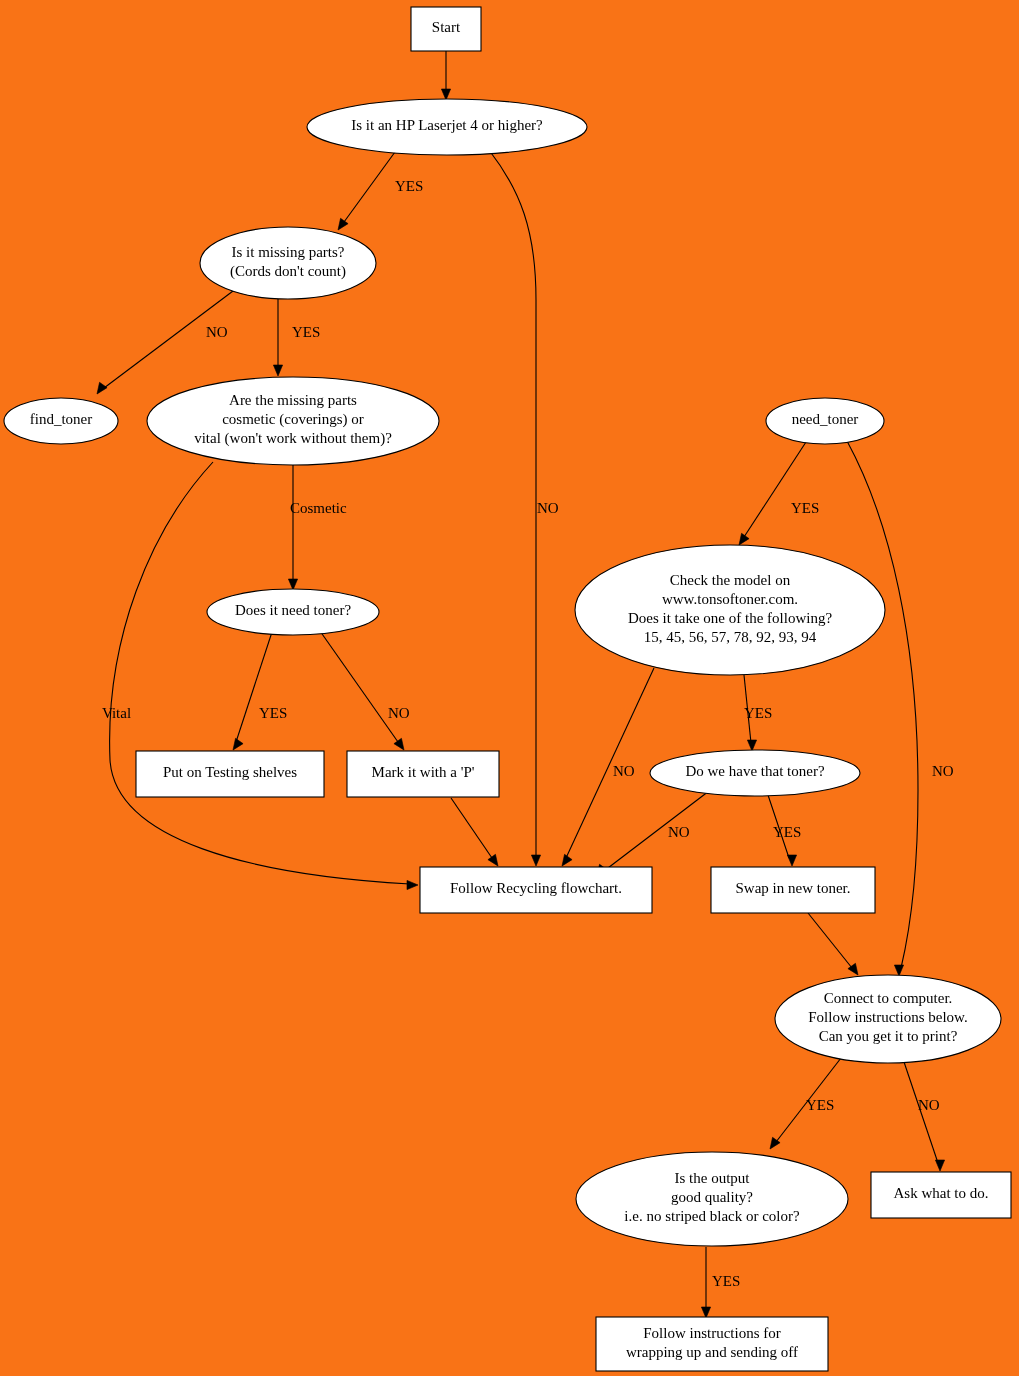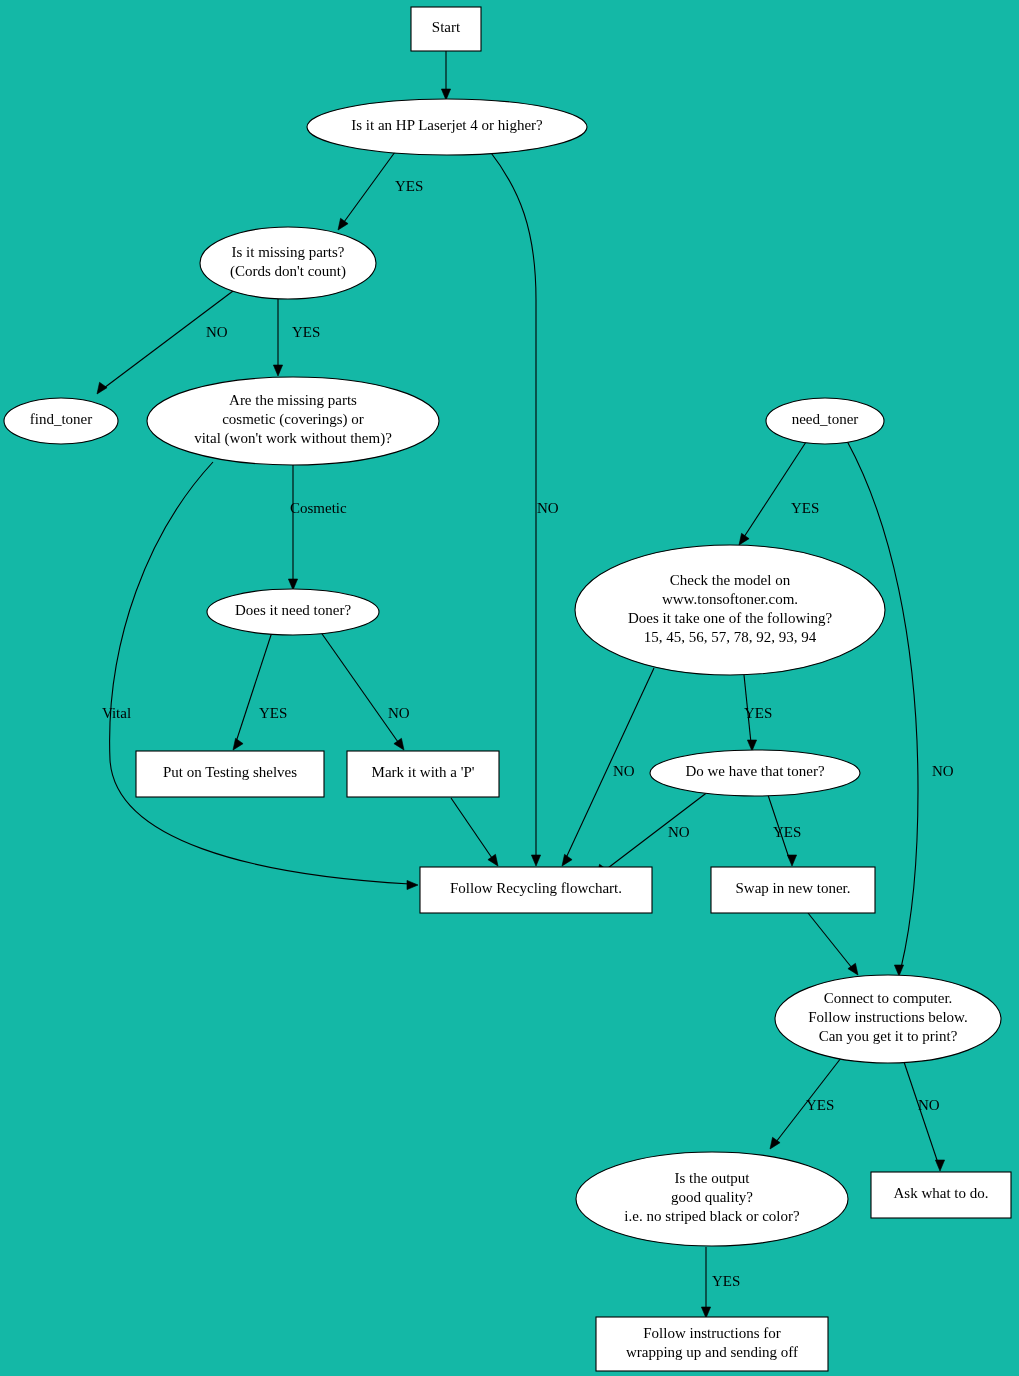--- a/index.html
+++ b/index.html
@@ -4,21 +4,21 @@
 <style>
   html, body {
     margin: 0;
     padding: 0;
     background: #ffffff;
   }
   #chart-root {
     position: relative;
     width: 1019px;
     height: 1376px;
-    background: #14b8a6;
+    background: #f97316;
     font-family: "Liberation Serif", "DejaVu Serif", serif;
   }
   svg#flow {
     display: block;
     width: 1019px;
     height: 1376px;
   }
   .node-shape {
     fill: #ffffff;
     stroke: #000000;

